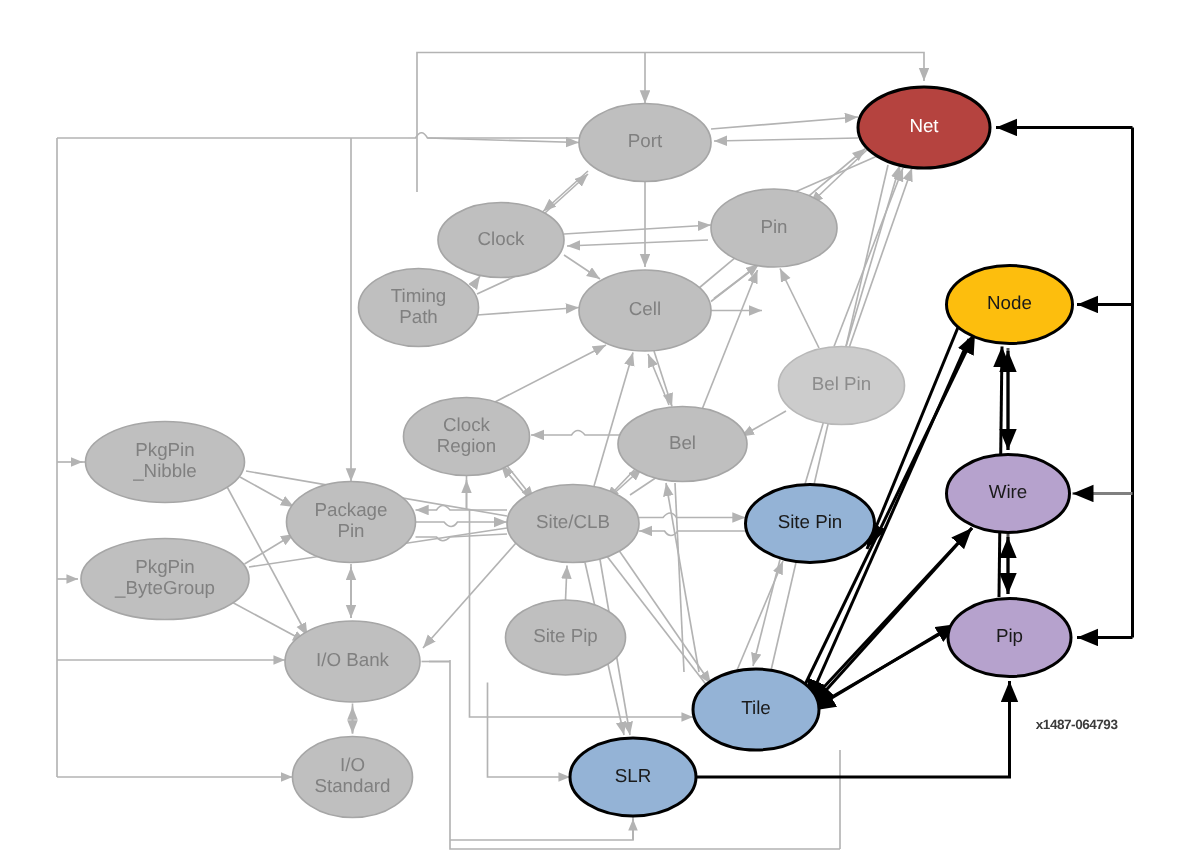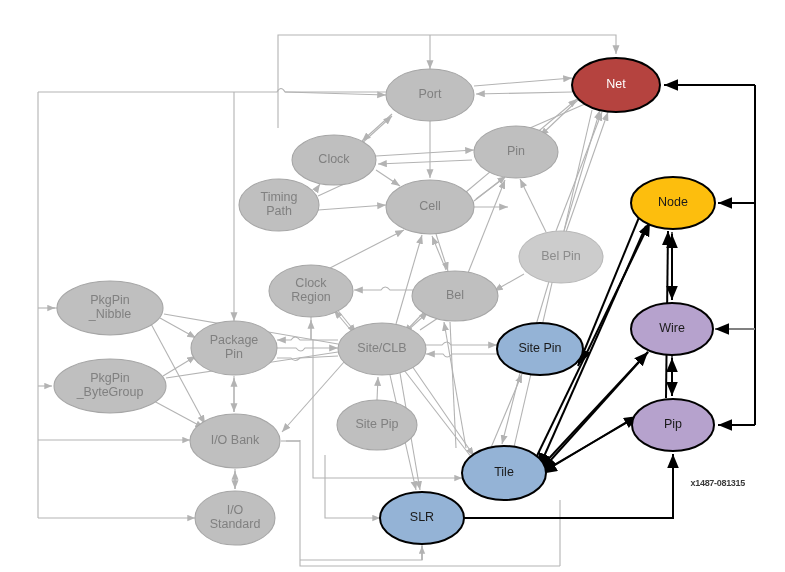--- a/index.html
+++ b/index.html
@@ -308,15 +308,15 @@
           <ellipse cx="235" cy="518" rx="40" ry="27" fill="#bfbfbf" stroke="#a6a6a6" stroke-width="1.1"></ellipse>
           <text class="node-label" x="235" y="511" fill="#808080"><tspan x="235" dy="0">I/O</tspan><tspan x="235" dy="14">Standard</tspan></text>
         </g>
         <g>
           <ellipse cx="422" cy="518" rx="42" ry="26" fill="#94b3d6" stroke="#000000" stroke-width="2"></ellipse>
           <text class="node-label" x="422" y="518" fill="#1a1a1a"><tspan x="422" dy="0">SLR</tspan></text>
         </g>
       </g>
   </svg>
 
-  <div class="wm wm-id">x1487-081315</div>
+  <div class="wm wm-id">x1487-064793</div>
 
 </div>
 
 </body></html>

